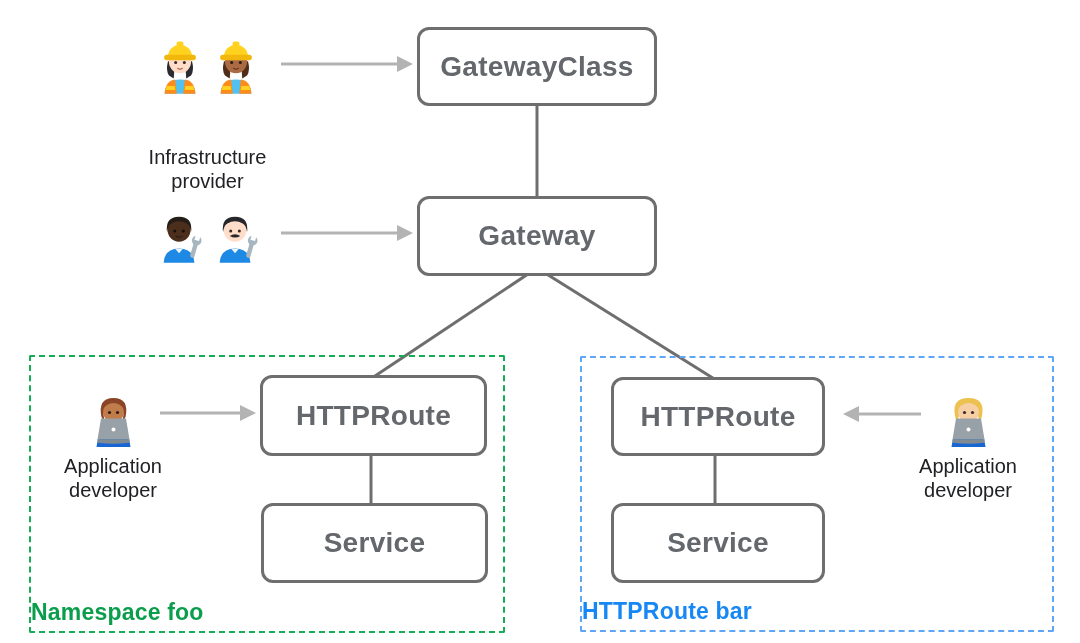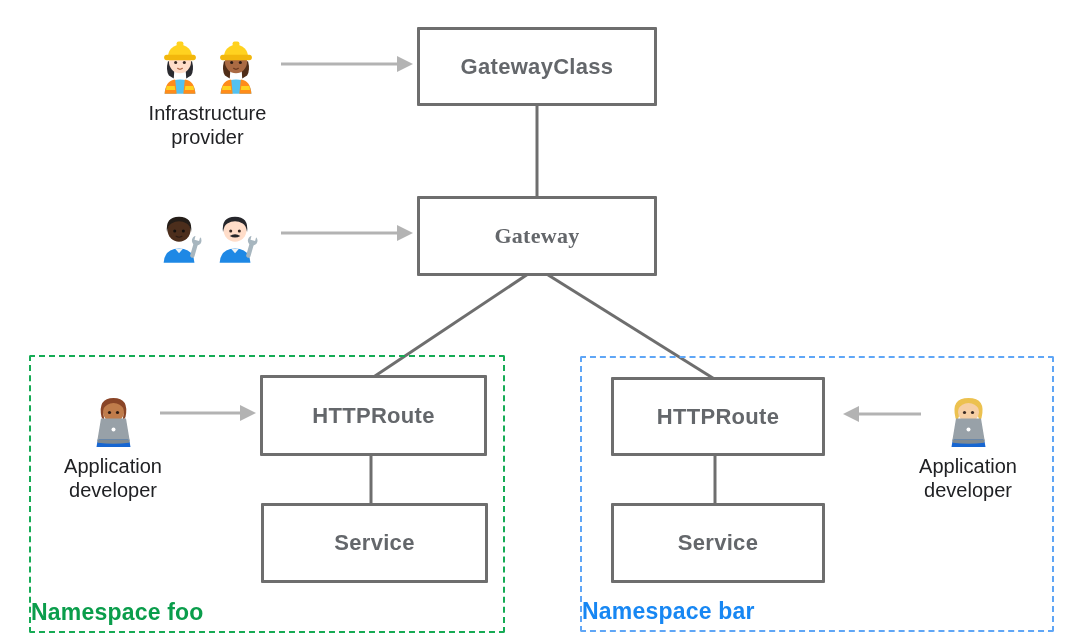--- a/index.html
+++ b/index.html
@@ -7,44 +7,44 @@
     position:relative;width:1080px;height:643px;background:var(--background,#fff);
     font-family:"Liberation Sans",sans-serif;overflow:hidden;
   }
   svg.wires{position:absolute;left:0;top:0;z-index:1;}
   .wires .connector{stroke:var(--connector,#6e6e6e);stroke-width:3;fill:none;}
   .wires .arrow-line{stroke:var(--arrow,#b3b3b3);stroke-width:3;fill:none;}
   .wires .arrow-head{fill:var(--arrow,#b3b3b3);stroke:none;}
 
   .node{
     position:absolute;z-index:3;background:#fff;
-    border:3px solid var(--box-border,#6e6e6e);border-radius:1px;
+    border:3px solid var(--box-border,#6e6e6e);border-radius:12px;
     display:flex;align-items:center;justify-content:center;
-    font-size:22px;font-weight:700;letter-spacing:.3px;
+    font-size:28px;font-weight:700;letter-spacing:.3px;
     color:var(--box-text,#64676b);
   }
   #n-gc {left:417px;top:27px; width:234px;height:73px;}
-  #n-gw {left:417px;top:196px;width:234px;height:74px;font-family:Liberation Serif, serif;}
+  #n-gw {left:417px;top:196px;width:234px;height:74px;}
   #n-hr-foo {left:260px;top:375px;width:221px;height:75px;}
   #n-svc-foo{left:261px;top:503px;width:221px;height:74px;}
   #n-hr-bar {left:611px;top:377px;width:208px;height:73px;}
   #n-svc-bar{left:611px;top:503px;width:208px;height:74px;}
 
   .ns{position:absolute;z-index:2;border-radius:2px;}
   .ns-foo{left:29px;top:355px;width:472px;height:274px;border:2px dashed var(--namespace-foo-border,#16ab55);}
   .ns-bar{left:580px;top:356px;width:470px;height:272px;border:2px dashed var(--namespace-bar-border,#5fa6f6);}
   .ns-label{
     position:absolute;left:0;right:0;bottom:5px;text-align:left;
     font-size:23px;font-weight:700;letter-spacing:.2px;
   }
   .ns-foo .ns-label{color:var(--namespace-foo-text,#0a9d4b);}
   .ns-bar .ns-label{color:var(--namespace-bar-text,#1787f3);}
 
   .persona{position:absolute;z-index:3;display:flex;flex-direction:column;align-items:center;}
-  #p-infra  {left:110px;top:34px; width:195px;}
+  #p-infra  {left:110px;top:34px; width:195px;gap:44px;}
   #p-cluster{left:110px;top:203px;width:195px;}
   #p-dev-foo{left:33px; top:385px;width:160px;}
   #p-dev-bar{left:888px;top:385px;width:160px;}
   .persona-icons{display:flex;gap:6px;align-items:flex-end;}
   .persona-label{
     margin-top:7px;text-align:center;white-space:pre-line;
     font-size:20px;line-height:1.22;color:var(--persona-text,#202124);
   }
   .icon{display:inline-block;line-height:0;}
 </style>
@@ -76,21 +76,21 @@
     <g>
       <line class="arrow-line" x1="921" y1="414" x2="858" y2="414"></line>
       <polygon class="arrow-head" points="859,406 843,414 859,422"></polygon>
     </g>
   </svg>
 
   <div class="ns ns-foo">
     <div class="ns-label">Namespace foo</div>
   </div>
   <div class="ns ns-bar">
-    <div class="ns-label">Namespace bar</div>
+    <div class="ns-label">HTTPRoute bar</div>
   </div>
 
   <div class="node" id="n-gc">
     <span>GatewayClass</span>
   </div>
   <div class="node" id="n-gw">
     <span>Gateway</span>
   </div>
   <div class="node" id="n-hr-foo">
     <span>HTTPRoute</span>

